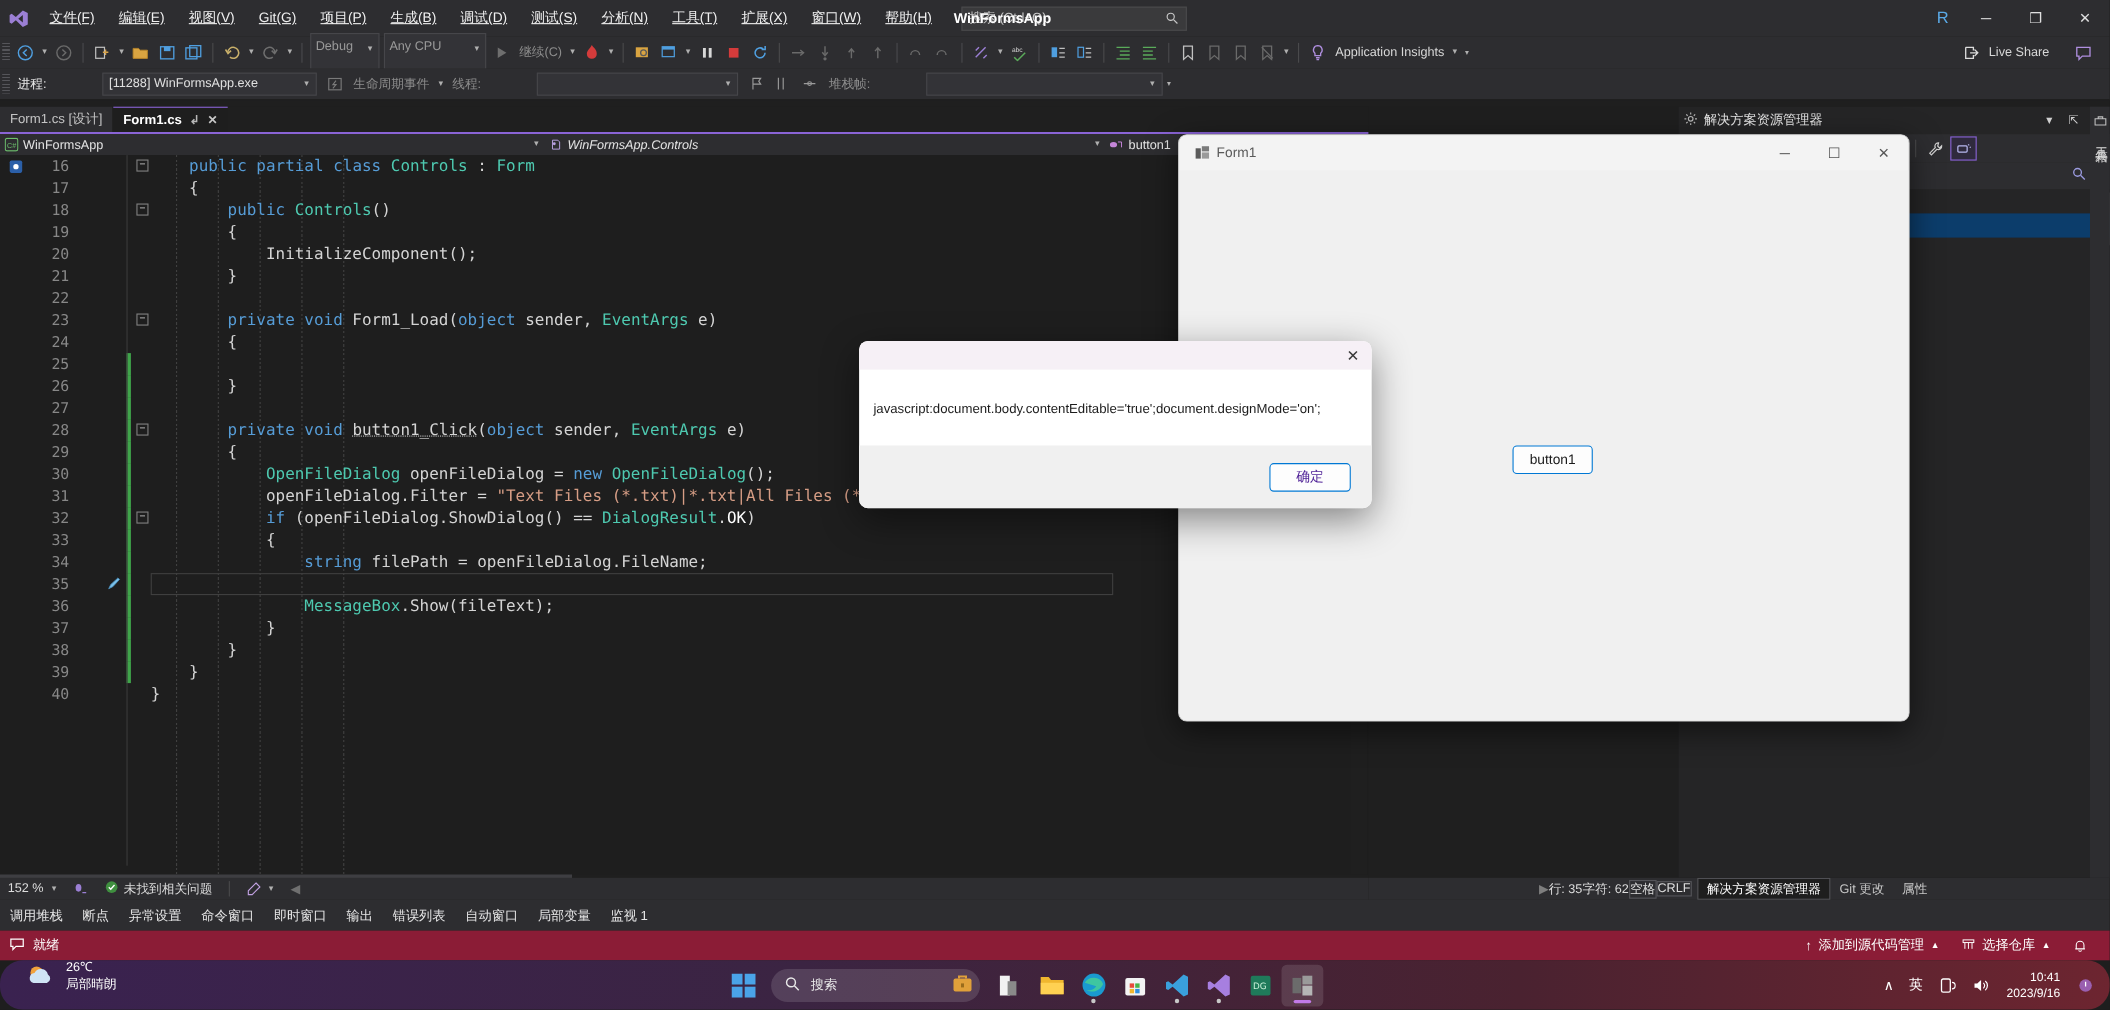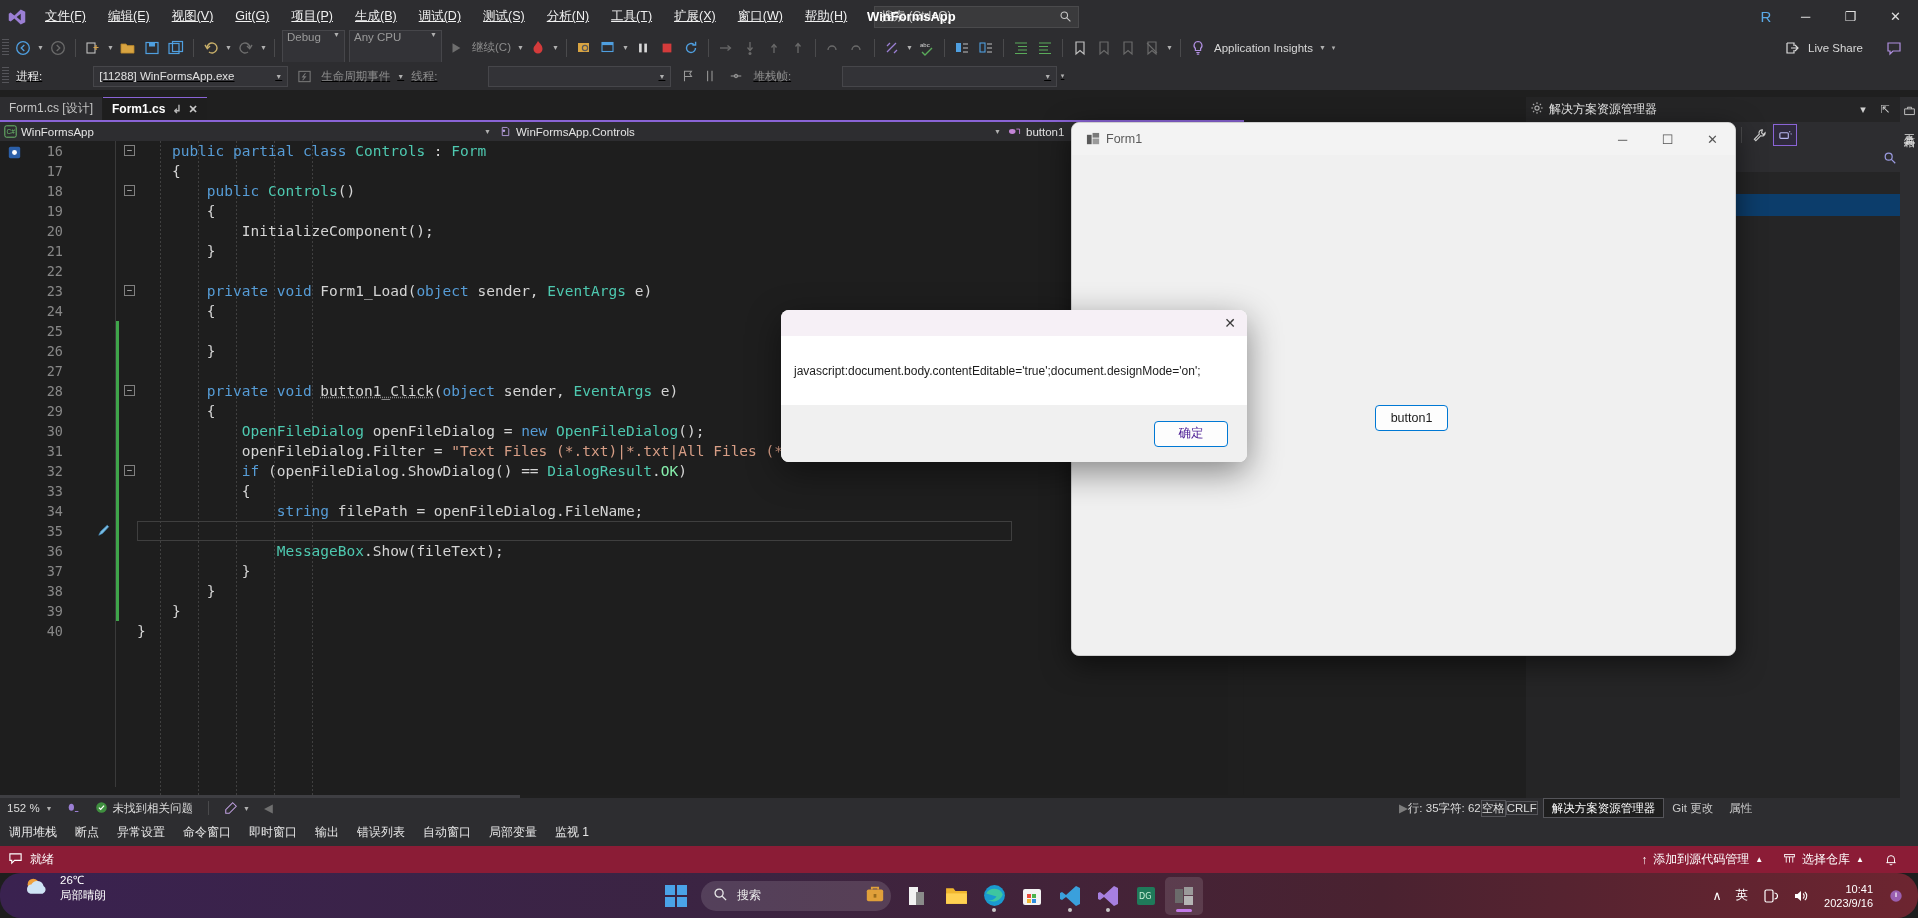--- a/index.html
+++ b/index.html
@@ -27,30 +27,30 @@
   .win-ctl { position:absolute; top:0; height:33px; display:flex; align-items:center; }
   .win-btn { width:45px; height:33px; display:flex; align-items:center; justify-content:center; color:#e0e0e0; font-size:13px; }
   .acct-badge { width:34px; height:33px; display:flex; align-items:center; justify-content:center; color:#5aa9e6; font-size:15px; }
 
   
   .toolbar1 { position:absolute; left:0; top:33px; width:1918px; height:29px; background:#2d2d30; display:flex; align-items:center; }
   .tb-sep { width:1px; height:18px; background:#4a4a4c; margin:0 5px; }
   .tb-btn { width:22px; height:22px; display:flex; align-items:center; justify-content:center; margin:0 1px; border-radius:2px; }
   .tb-drop { width:11px; height:22px; display:flex; align-items:center; justify-content:center; color:#b0b0b0; font-size:7px; }
   .tb-combo { height:35px; background:#333337; border:1px solid #46464a; color:#9a9a9a; font-size:11.5px;
-              display:flex; align-items:flex-start; padding:0 4px; margin:0 2px; position:relative; }
+              display:flex; align-items:flex-end; padding:16px 4px; margin:0 2px; position:relative; }
   .tb-combo .cv { flex:1; }
   .tb-combo .ca { font-size:7px; color:#b0b0b0; }
   .tb-text { font-size:11.5px; color:#d8d8d8; padding:0 4px; white-space:nowrap; }
   .grip { width:7px; height:18px; margin:0 2px; background:
      repeating-linear-gradient(to bottom, #55555a 0 1px, transparent 1px 3px); }
 
   
   .toolbar2 { position:absolute; left:0; top:62px; width:1918px; height:29px; background:#2d2d30;
-              display:flex; align-items:center; border-bottom:1px solid #1f1f1f;text-decoration:underline; }
+              display:flex; align-items:center; border-bottom:1px solid #1f1f1f; }
   .lbl2 { font-size:11.5px; color:#e8e8e8; padding:0 5px; white-space:nowrap; }
   .lbl2.dim { color:#8d8d8d; }
   .combo2 { height:21px; background:#333337; border:1px solid #46464a; color:#e0e0e0; font-size:11.5px;
             display:flex; align-items:center; padding:0 5px;margin-left:46px; }
   .combo2 .ca { margin-left:auto; font-size:7px; color:#b0b0b0; padding-left:6px; }
 
   
   .tabstrip { position:absolute; left:0; top:97px; width:1244px; height:23px; background:#1f1f1f; display:flex; align-items:flex-end; }
   .dtab { height:23px; padding:0 9px; display:flex; align-items:center; font-size:12px; color:#c5c5c5; background:#2d2d30; margin-right:1px; }
   .dtab.active { background:#1e1e1e; color:#ffffff; font-weight:bold; border-top:1px solid #8a64d6; }
@@ -76,21 +76,21 @@
   .ctext { position:absolute; left:137px; color:#d4d4d4; }
   .fold { position:absolute; left:124px; top:4px; width:11px; height:11px; border:1px solid #808080; color:#c0c0c0;
           font-size:9px; line-height:9px; text-align:center; }
   .guide { position:absolute; top:0; width:1px; height:100%;
            background: repeating-linear-gradient(to bottom, #404040 0 2px, transparent 2px 4px); }
   .cur-line-box { position:absolute; left:137px; width:875px; height:20px; border:1px solid #3f3f3f; }
   .kw  { color:#569cd6; }
   .typ { color:#4ec9b0; }
   .str { color:#d69d85; }
   .pln { color:#d4d4d4; }
-  .enm { color:#86efac; }
+  .enm { color:#ffffff; }
   .sq  { text-decoration: underline dotted #888; }
 
   
   .ed-hscroll { position:absolute; left:0; top:795px; width:1244px; height:13px; background:#1f1f1f; }
   .ed-hthumb { position:absolute; left:0; top:0; width:520px; height:13px; background:#3e3e42; }
   .ed-vscroll { position:absolute; left:1228px; top:141px; width:15px; height:654px; background:#1f1f1f; }
   .ed-vthumb { position:absolute; left:1228px; top:145px; width:15px; height:70px; background:#474749; }
   .ed-status { position:absolute; left:0; top:798px; width:1244px; height:20px; background:#2d2d30;
                display:flex; align-items:center; font-size:11.5px; color:#dcdcdc; }
   .ed-status .seg { padding:0 7px; display:flex; align-items:center; height:20px; }
@@ -510,21 +510,21 @@
     <div class="navseg" style="width:495px;">
       <span class="ico">
         <svg width="13" height="13" viewBox="0 0 16 16">
               <rect x="1" y="1" width="14" height="14" rx="2" fill="none" stroke="#6dbf6d" stroke-width="1.2"></rect>
               <text x="3" y="11.5" font-size="8" fill="#6dbf6d">C#</text>
             </svg>
       </span>
       <span>WinFormsApp</span>
       <span class="car">▼</span>
     </div>
-    <div class="navseg" style="width:510px;">
+    <div class="navseg" style="width:510px;font-style:italic;">
       <span class="ico">
         <svg width="13" height="13" viewBox="0 0 16 16">
               <path d="M4 3 L10 3 L12 5 L12 13 L4 13 Z" fill="none" stroke="#b8a0e0" stroke-width="1.1"></path>
               <circle cx="6" cy="7" r="1.6" fill="#b8a0e0"></circle>
             </svg>
       </span>
       <span>WinFormsApp.Controls</span>
       <span class="car">▼</span>
     </div>
     <div class="navseg" style="width:239px;">

